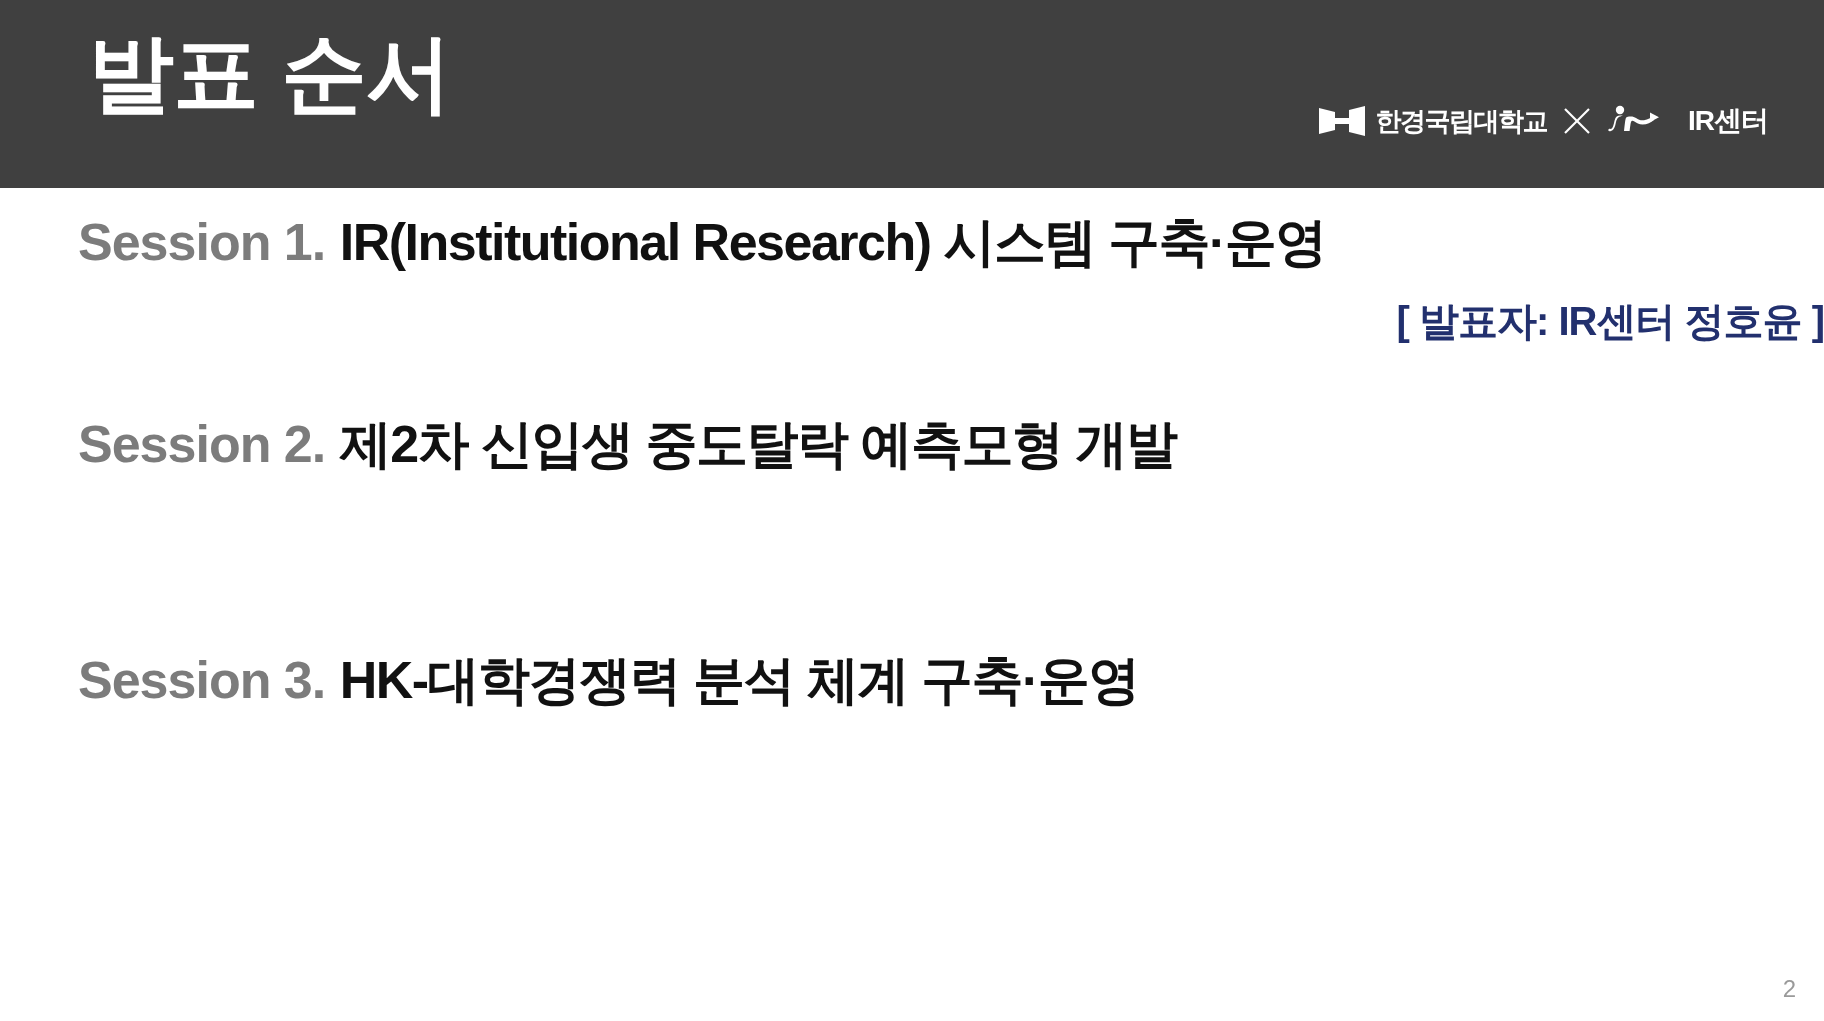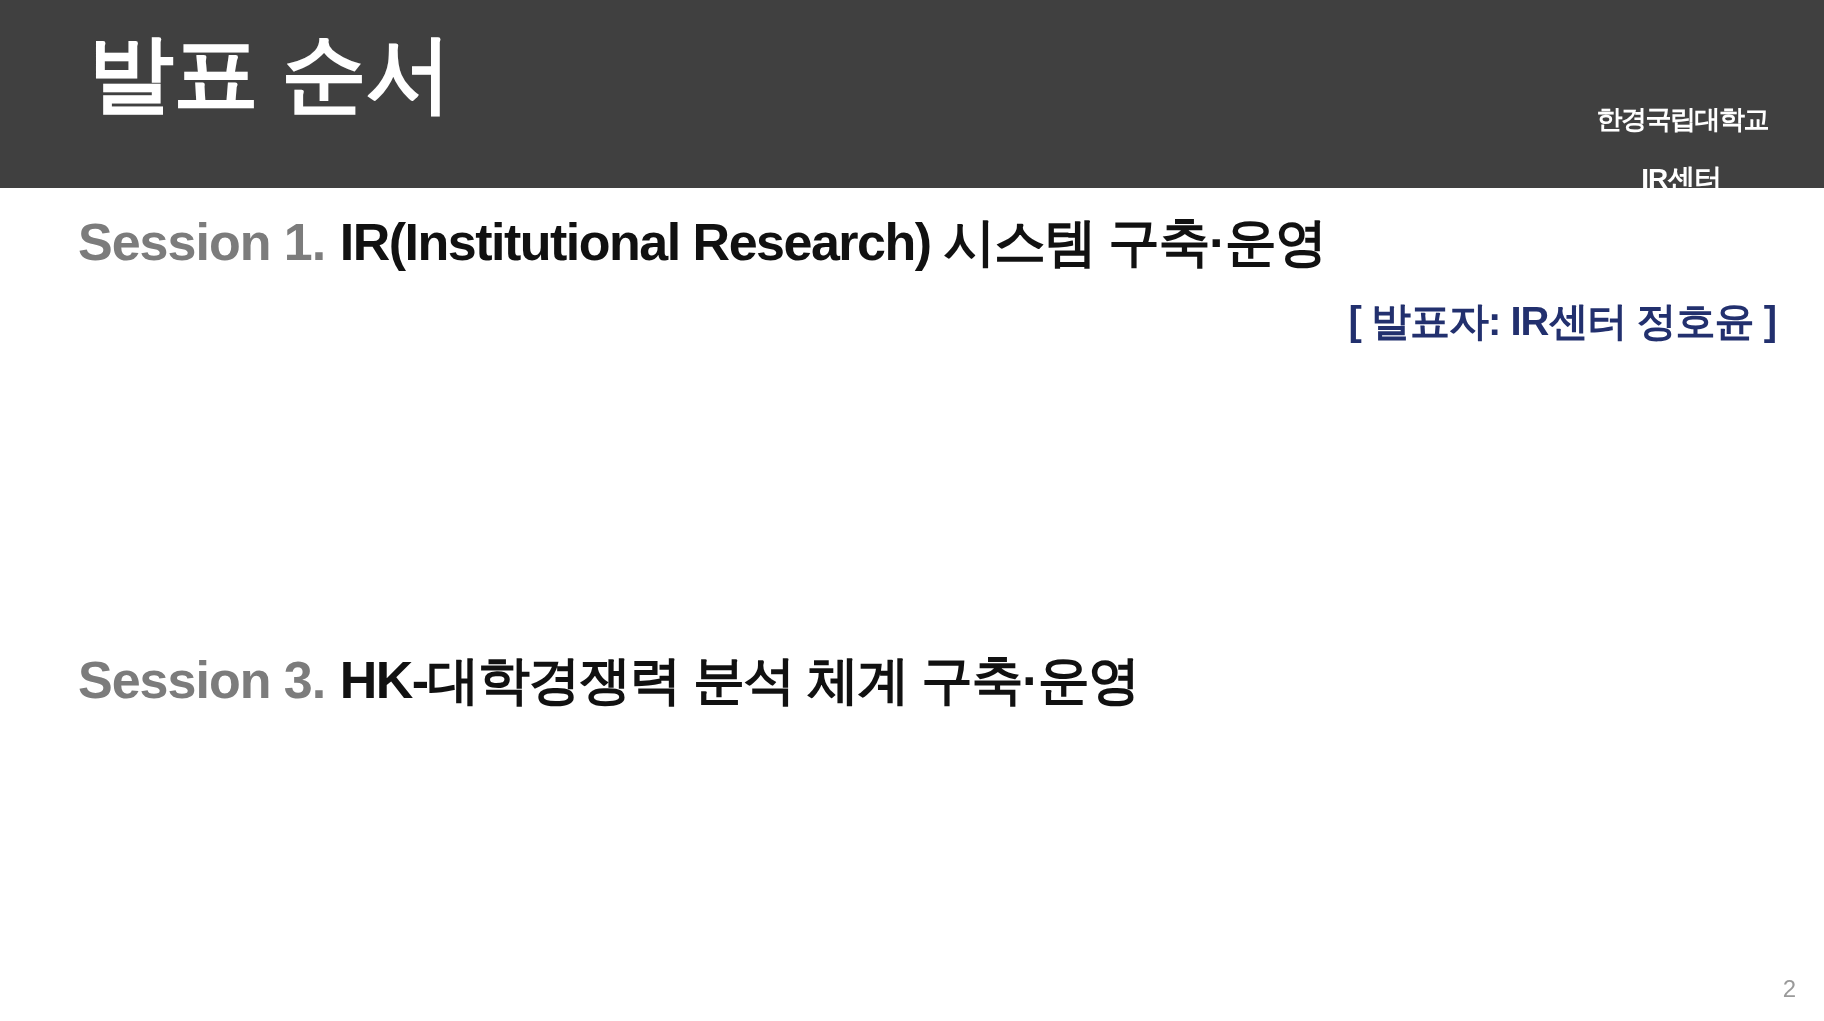--- a/index.html
+++ b/index.html
@@ -39,21 +39,20 @@
 
   
   .logo-lockup {
     position: absolute;
     right: 56px;
     top: 95px;
     height: 52px;
     display: flex;
     align-items: center;
     gap: 11px;
-    flex-direction: column;
   }
   .logo-hmark {
     display: block;
     width: 46px;
     height: 30px;
   }
   .logo-univ-name {
     font-size: 26px;
     font-weight: bold;
     color: #ffffff;
@@ -111,21 +110,20 @@
     letter-spacing: -1px;
   }
   .session-topic {
     color: #111111;
     font-weight: bold;
     letter-spacing: -1.5px;
   }
 
   .presenter-line {
     margin-top: 22px;
-    padding-right: 48px;
     text-align: right;
     font-size: 40px;
     font-weight: bold;
     color: #22306E;
     letter-spacing: -1px;
     white-space: nowrap;
   }
 
   
   .page-number {
@@ -169,20 +167,24 @@
 
   <div class="session-block s1">
     <div class="session-line">
       <span class="session-label">Session 1.</span>
       <span class="session-topic">IR(Institutional Research) 시스템 구축·운영</span>
     </div>
     <div class="presenter-line">[ 발표자: IR센터 정호윤 ]</div>
   </div>
 
   <div class="session-block s2">
+    <div class="session-line">
+      <span class="session-label">Session 2.</span>
+      <span class="session-topic">제2차 신입생 중도탈락 예측모형 개발</span>
+    </div>
   </div>
 
   <div class="session-block s3">
     <div class="session-line">
       <span class="session-label">Session 3.</span>
       <span class="session-topic">HK-대학경쟁력 분석 체계 구축·운영</span>
     </div>
   </div>
 
 </div>

